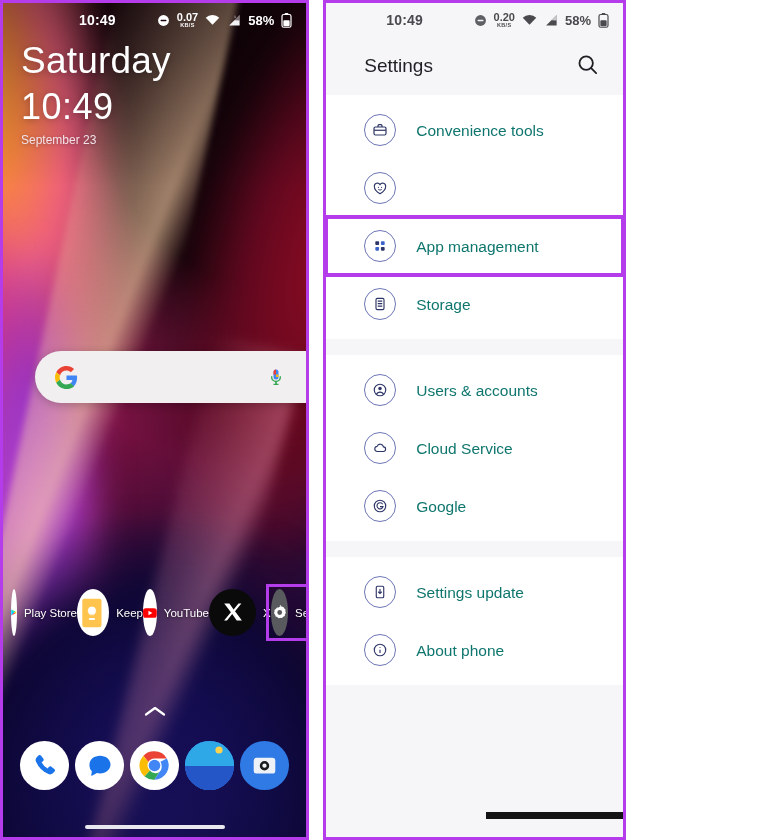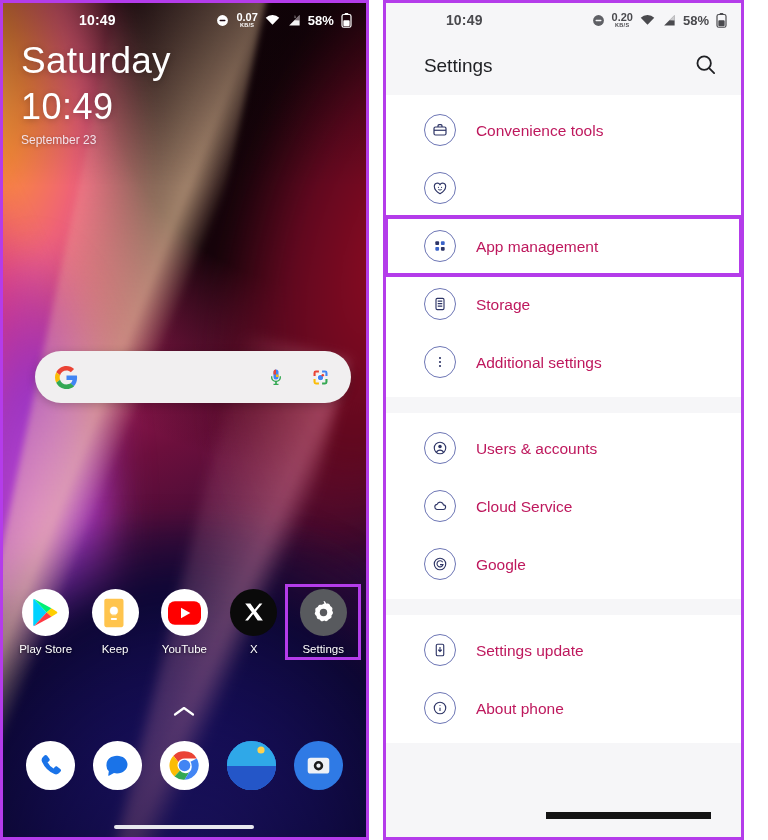--- a/index.html
+++ b/index.html
@@ -1,21 +1,21 @@
 <!DOCTYPE html>
 <html><head>
 <meta charset="utf-8">
 <style>
   html,body{margin:0;padding:0;}
   body{
     width:768px;height:840px;background:#ffffff;overflow:hidden;
     font-family:"Liberation Sans","DejaVu Sans",sans-serif;
     -webkit-font-smoothing:antialiased;
   }
-  .stage{position:relative;width:744px;height:840px;display:flex;gap:14px;background:#fff;}
+  .stage{position:relative;width:626px;height:840px;display:flex;gap:14px;background:#fff;}
 
   
   .phone{position:relative;overflow:hidden;box-sizing:border-box;border:3px solid #b43cea;}
   .phone-left{width:381px;height:840px;background:#1b0510;}
   .phone-right{width:373px;height:840px;background:#f6f6f8;}
 
   
   .statusbar{position:relative;height:34px;display:flex;align-items:center;
     padding:0 14px;box-sizing:border-box;}
   .sb-left{font-size:14px;font-weight:700;letter-spacing:.2px;}
@@ -75,21 +75,21 @@
     text-shadow:0 1px 4px rgba(0,0,0,.3);}
 
   .gsearch{position:absolute;left:32px;top:348px;width:316px;height:52px;
     background:#f1eff0;border-radius:26px;display:flex;align-items:center;
     padding:0 20px;box-sizing:border-box;box-shadow:0 2px 10px rgba(0,0,0,.22);}
   .gsearch .mid{flex:1;}
   .gsearch .right{display:flex;align-items:center;gap:24px;}
 
   .appgrid{position:absolute;left:0;right:0;top:586px;display:flex;
     justify-content:space-around;padding:0 8px;box-sizing:border-box;}
-  .app{width:66px;display:flex;flex-direction:column;align-items:center;gap:7px;}
+  .app{width:66px;display:flex;flex-direction:row;align-items:center;gap:7px;}
   .app .ico{width:47px;height:47px;border-radius:50%;display:flex;align-items:center;
     justify-content:center;overflow:hidden;}
   .app .lbl{font-size:11.5px;color:#fff;text-shadow:0 1px 3px rgba(0,0,0,.6);
     white-space:nowrap;}
   .app.sel{outline:3px solid #b43cea;outline-offset:2px;}
 
   .uparrow{position:absolute;left:0;right:0;top:700px;text-align:center;}
 
   .dock{position:absolute;left:0;right:0;top:738px;display:flex;
     justify-content:space-around;padding:0 14px;box-sizing:border-box;}
@@ -104,21 +104,21 @@
     box-sizing:border-box;background:#f6f6f8;}
   .setthead .title{font-size:19px;color:#1f2024;}
   .setthead .sp{flex:1;}
   .settbody{position:relative;background:#f6f6f8;height:748px;overflow:hidden;}
   .card{background:#fff;margin:0 0 16px 0;padding:6px 0;}
   .row{display:flex;align-items:center;gap:20px;padding:13px 20px 13px 38px;
     box-sizing:border-box;min-height:58px;}
   .row .circ{width:30px;height:30px;flex:0 0 30px;border-radius:50%;
     border:1px solid #6d76b5;display:flex;align-items:center;justify-content:center;
     background:#fff;}
-  .row .txt{font-size:15.5px;color:#be185d;line-height:21px;}
+  .row .txt{font-size:15.5px;color:#0f766e;line-height:21px;}
   .row.hl{outline:4px solid #b43cea;outline-offset:-2px;background:#fff;}
   .redwide{position:absolute;left:160px;bottom:24px;width:165px;height:7px;background:#141414;}
 </style>
 </head>
 <body>
 
 <div class="stage">
 
   <div class="phone phone-left">
 
@@ -401,30 +401,20 @@
         </div>
         <div class="row">
           <div class="circ">
             <svg width="16" height="16" viewBox="0 0 24 24" fill="none" stroke="#2e3566" stroke-width="1.7">
                 <rect x="6" y="3.6" width="12" height="16.8" rx="2"></rect>
                 <path d="M8.6 7.6h6.8M8.6 11.4h6.8M8.6 15.2h6.8"></path>
               </svg>
           </div>
           <div class="txt">Storage</div>
         </div>
-        <div class="row">
-          <div class="circ">
-            <svg width="16" height="16" viewBox="0 0 24 24" fill="#2e3566">
-                <circle cx="12" cy="6" r="1.6"></circle>
-                <circle cx="12" cy="12" r="1.6"></circle>
-                <circle cx="12" cy="18" r="1.6"></circle>
-              </svg>
-          </div>
-          <div class="txt">Additional settings</div>
-        </div>
       </div>
 
       <div class="card">
         <div class="row">
           <div class="circ">
             <svg width="16" height="16" viewBox="0 0 24 24" fill="none" stroke="#2e3566" stroke-width="1.7">
                 <circle cx="12" cy="12" r="8.6"></circle>
                 <circle cx="12" cy="9.6" r="2.6" fill="#2e3566" stroke="none"></circle>
                 <path d="M6.6 18.8a5.8 5.8 0 0 1 10.8 0"></path>
               </svg>

